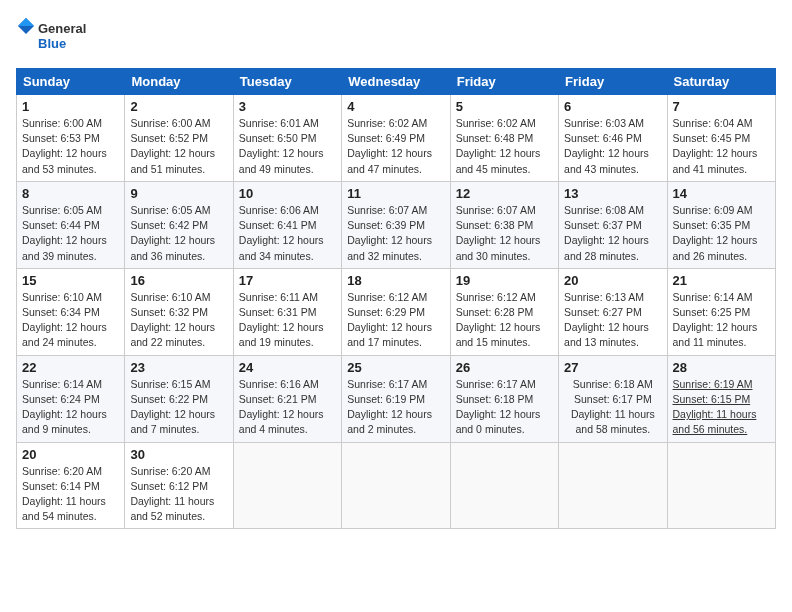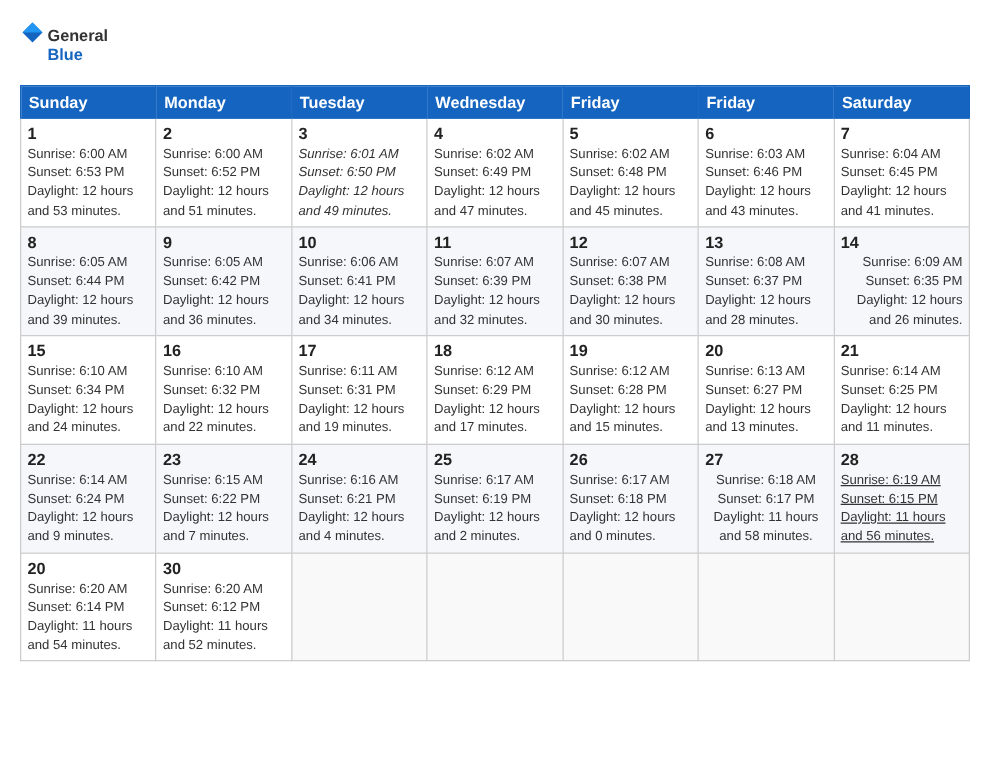--- a/index.html
+++ b/index.html
@@ -110,21 +110,21 @@
         </td>
         <td>
           <span class="day-num">2</span>
           <div class="day-info" style="white-space: pre-line;">Sunrise: 6:00 AM
 Sunset: 6:52 PM
 Daylight: 12 hours
 and 51 minutes.</div>
         </td>
         <td>
           <span class="day-num">3</span>
-          <div class="day-info" style="white-space: pre-line; font-style: italic;">Sunrise: 6:01 AM
+          <div class="day-info" style="white-space: pre-line;">Sunrise: 6:01 AM
 Sunset: 6:50 PM
 Daylight: 12 hours
 and 49 minutes.</div>
         </td>
         <td>
           <span class="day-num">4</span>
           <div class="day-info" style="white-space: pre-line;">Sunrise: 6:02 AM
 Sunset: 6:49 PM
 Daylight: 12 hours
 and 47 minutes.</div>
@@ -189,21 +189,21 @@
         </td>
         <td>
           <span class="day-num">13</span>
           <div class="day-info" style="white-space: pre-line;">Sunrise: 6:08 AM
 Sunset: 6:37 PM
 Daylight: 12 hours
 and 28 minutes.</div>
         </td>
         <td>
           <span class="day-num">14</span>
-          <div class="day-info" style="white-space: pre-line; text-align: right;">Sunrise: 6:09 AM
+          <div class="day-info" style="white-space: pre-line;">Sunrise: 6:09 AM
 Sunset: 6:35 PM
 Daylight: 12 hours
 and 26 minutes.</div>
         </td>
       </tr>
       <tr>
         <td>
           <span class="day-num">15</span>
           <div class="day-info" style="white-space: pre-line;">Sunrise: 6:10 AM
 Sunset: 6:34 PM

